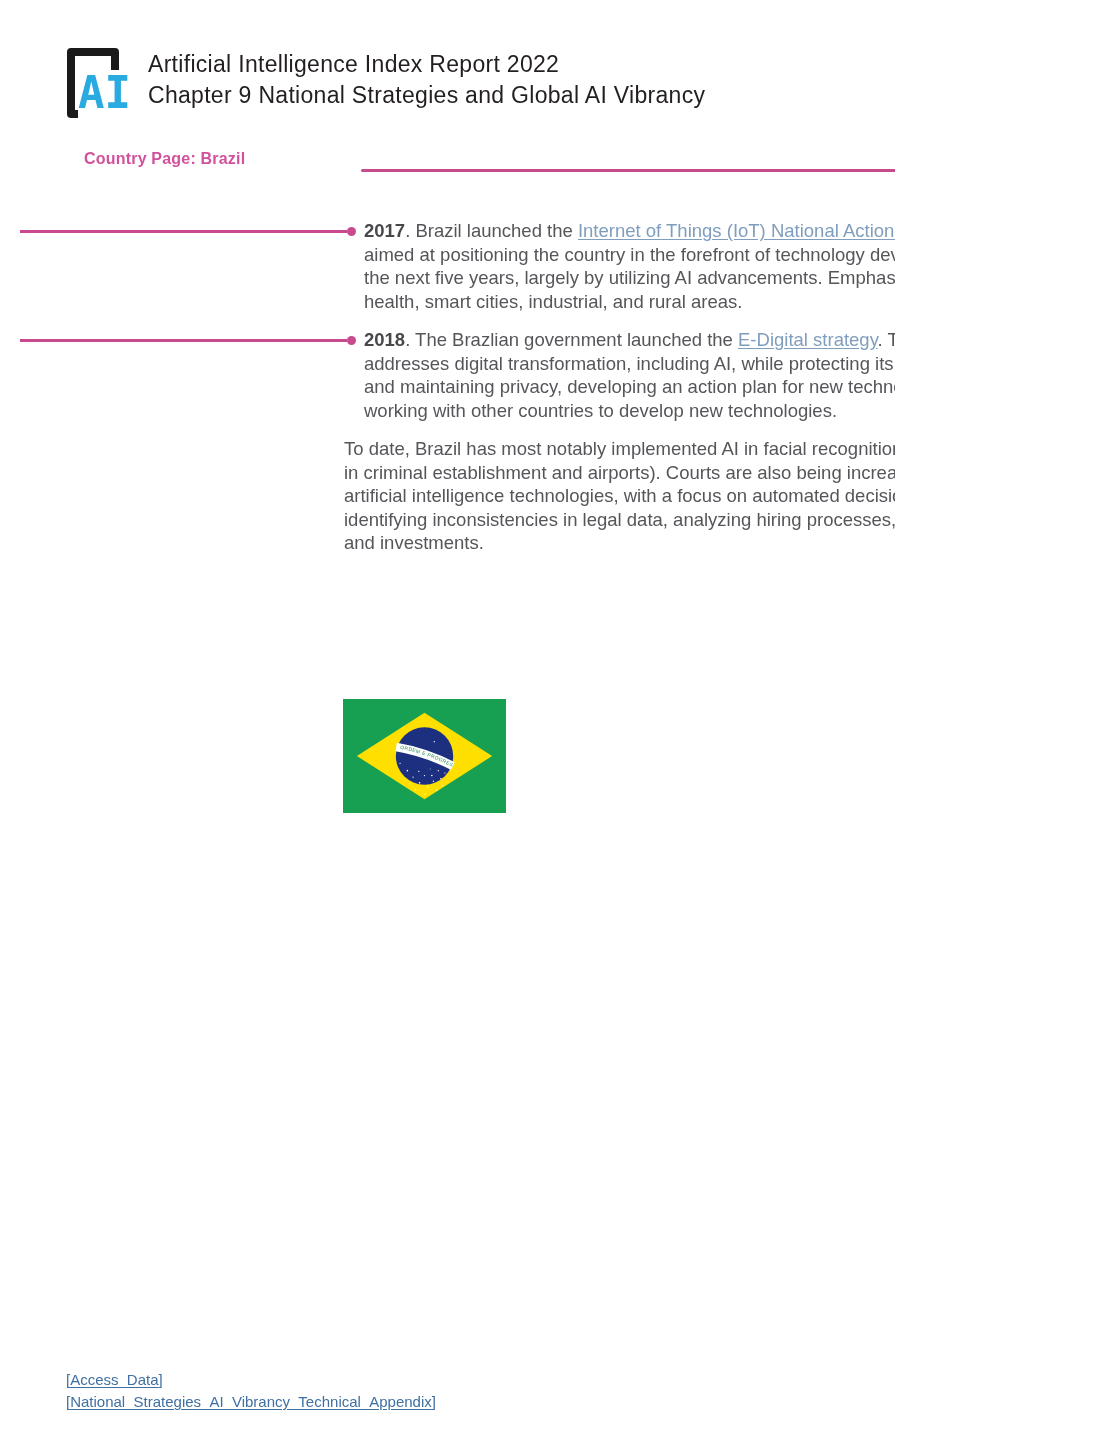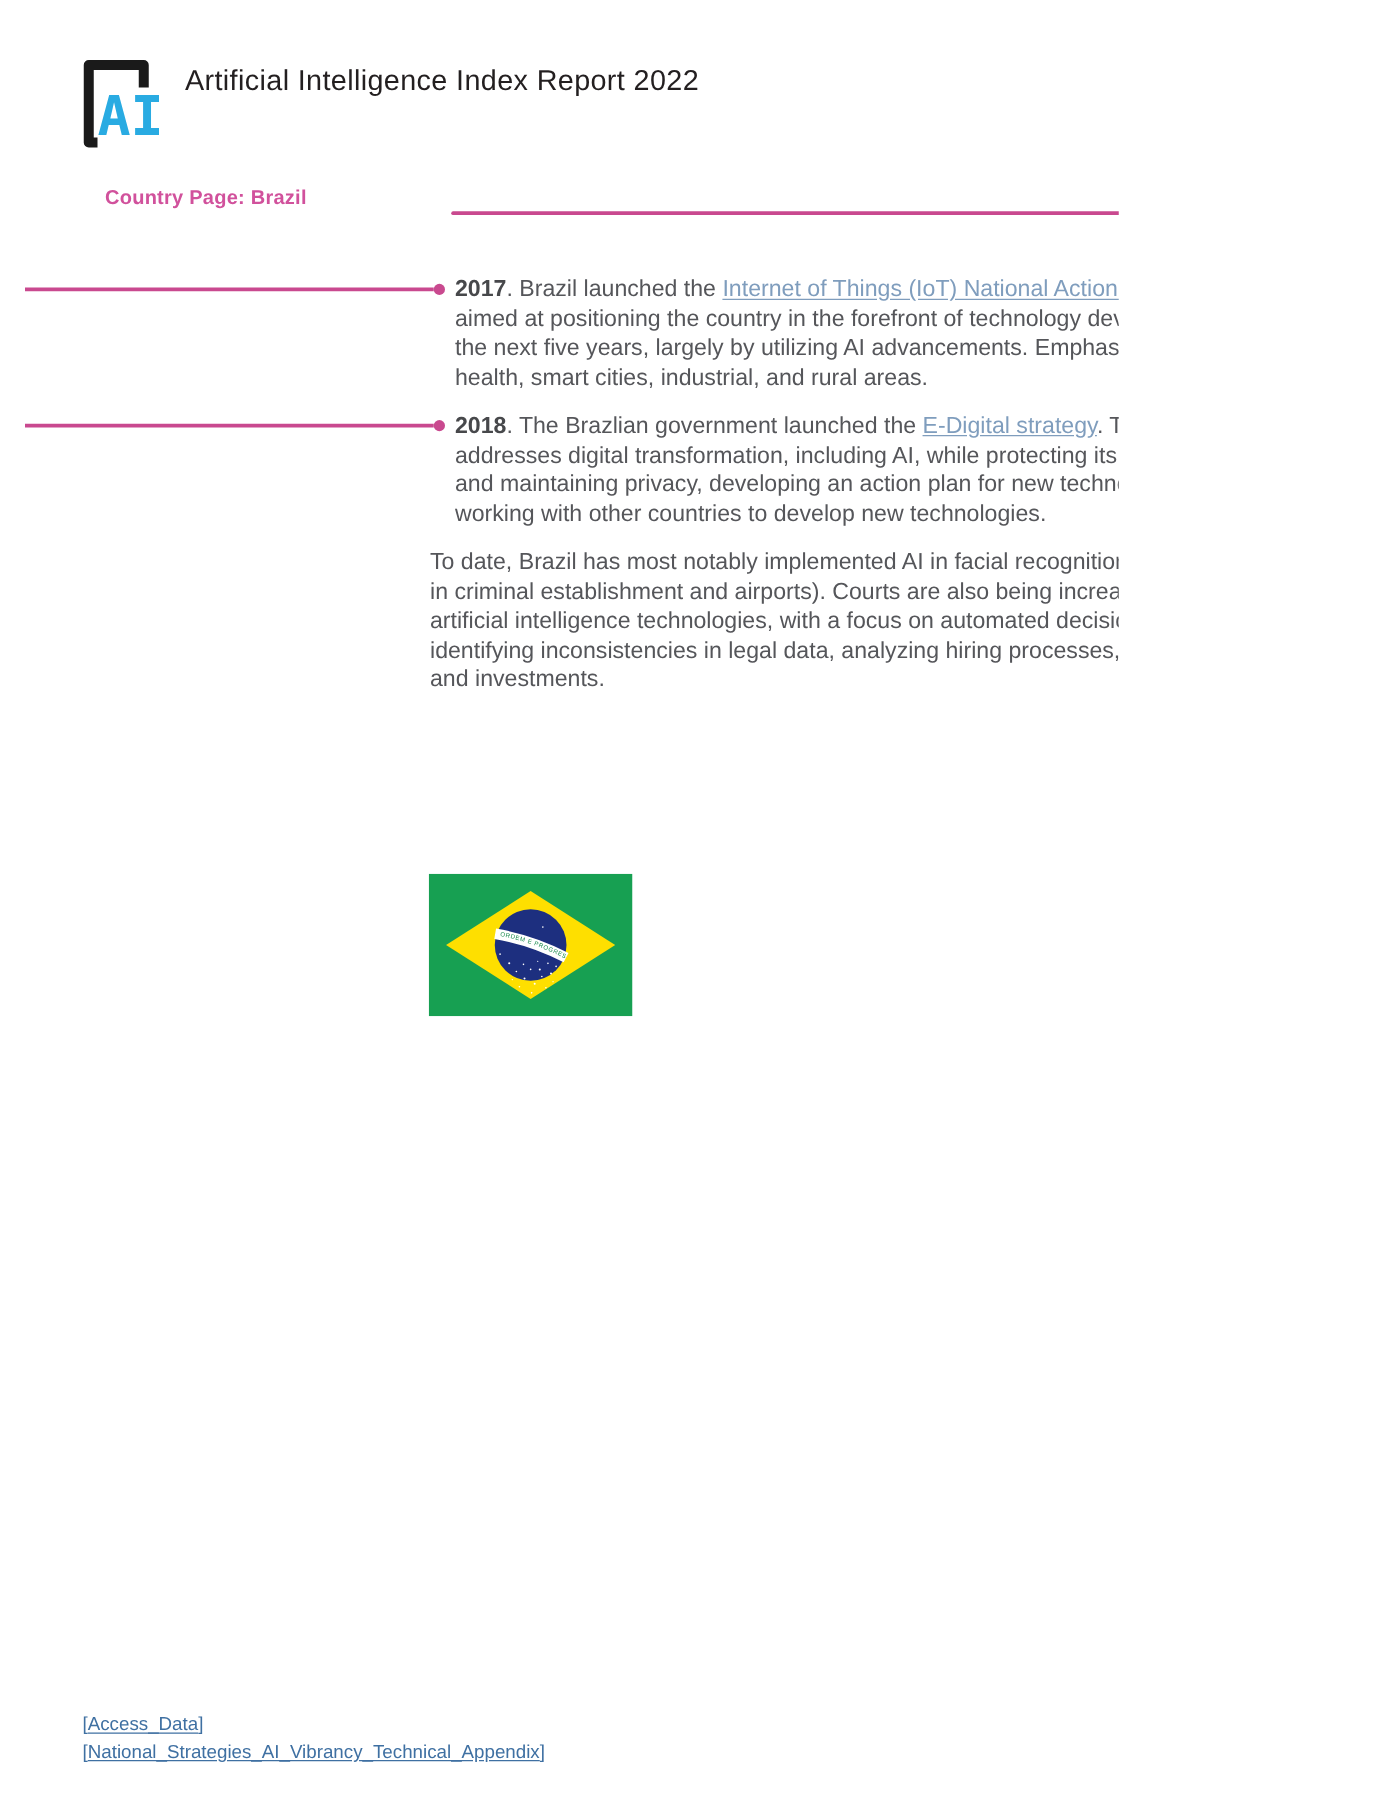--- a/index.html
+++ b/index.html
@@ -54,20 +54,21 @@
 
 <div class="page">
 
   <svg class="logo-svg" width="66" height="76" viewBox="0 0 66 76">
     <path d="M 12 70 H 5 V 8 H 49 V 26" fill="none" stroke="#1a1a1a" stroke-width="8" stroke-linejoin="round" stroke-linecap="butt"></path>
     <text x="12" y="64" font-family="DejaVu Sans Mono, monospace" font-weight="bold" font-size="44" fill="#29abe2">AI</text>
   </svg>
 
   <div class="titles">
     <div class="title-line">Artificial Intelligence Index Report 2022</div>
+    <div class="title-line">Chapter 9 National Strategies and Global AI Vibrancy</div>
   </div>
 
   <svg class="orbit-svg" width="96" height="96" viewBox="0 0 96 96">
     <circle cx="48" cy="48" r="36" fill="none" stroke="#231f20" stroke-width="2.5"></circle>
     <circle cx="48" cy="48" r="26.5" fill="none" stroke="#231f20" stroke-width="2.5"></circle>
     <circle cx="48" cy="48" r="19.5" fill="none" stroke="#231f20" stroke-width="2.5"></circle>
     <line x1="48" y1="54" x2="48" y2="64" stroke="#d6509e" stroke-width="3"></line>
     <polygon points="48,34 58,44 48,54 38,44" fill="#ffffff" stroke="#d6509e" stroke-width="3" stroke-linejoin="miter"></polygon>
     <circle cx="72" cy="19" r="6" fill="#ffffff" stroke="#231f20" stroke-width="2.5"></circle>
     <circle cx="16" cy="33" r="6" fill="#ffffff" stroke="#231f20" stroke-width="2.5"></circle>

